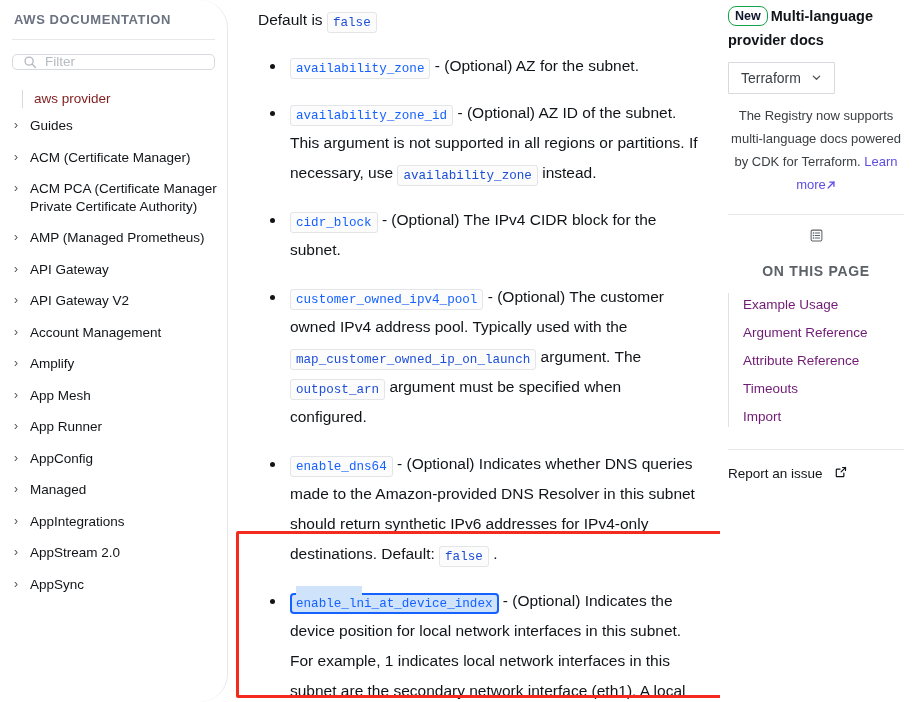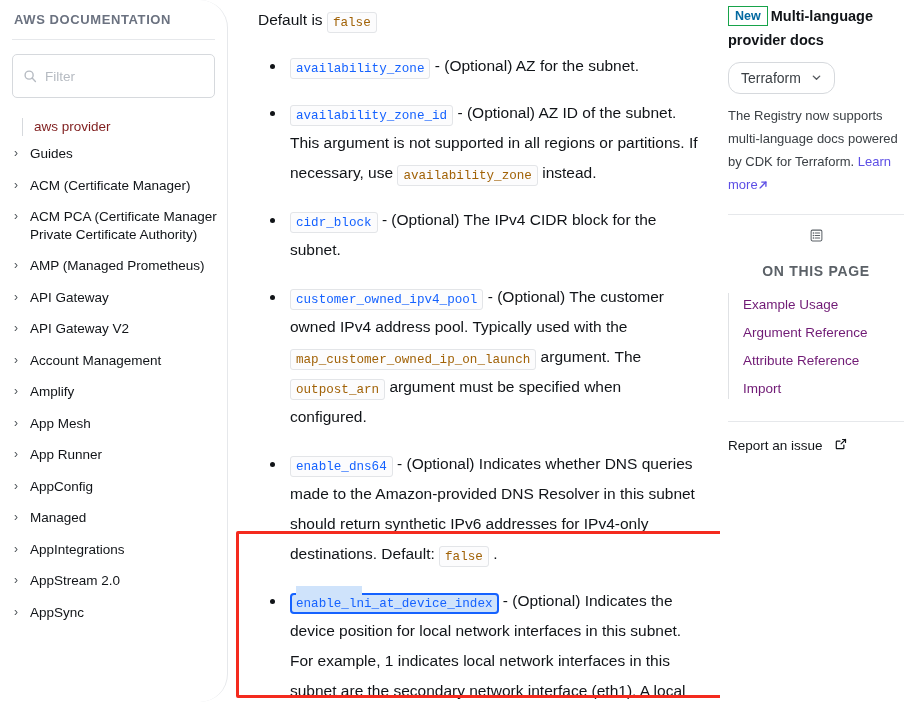--- a/index.html
+++ b/index.html
@@ -30,26 +30,26 @@
     letter-spacing: 0.6px;
     color: #6b7280;
     padding: 12px 0 12px 14px;
   }
   .sidebar-divider {
     height: 1px; background: #e6e8eb; margin: 0 12px;
   }
   .filter-wrap { padding: 14px 12px 0 12px; }
   .filter-box {
     position: relative;
-    height: 44px;
+    height: 16px;
     border: 1px solid #d6d9dd;
     border-radius: 5px;
     background: #fff;
     display: flex;
-    align-items: center;
+    align-items: flex-end;
   }
   .filter-icon {
     width: 14px; height: 14px;
     margin-left: 10px; margin-right: 8px;
     flex: 0 0 14px;
     color: #b6bbc2;
   }
   .filter-input {
     border: 0; outline: 0; background: transparent;
     font-family: "Liberation Sans", sans-serif;
@@ -141,21 +141,21 @@
     font-family: "Liberation Mono", "DejaVu Sans Mono", monospace;
     font-size: 12.6px;
     border: 1px solid #e3e5e8;
     border-radius: 3px;
     background: #fcfcfd;
     padding: 2.5px 5px;
     white-space: nowrap;
     line-height: 1;
   }
   code.c.link { color: #1562ff; cursor: pointer; }
-  code.c.plain { color: #a16207; }
+  code.c.plain { color: #1d4ed8; }
   code.c.focused {
     color: #1562ff;
     border: 2px solid #1562ff;
     border-radius: 4px;
     padding: 1.5px 4px;
     position: relative;
     background: #cfe3fb;
   }
   code.c.focused:after {
     content: "";
@@ -189,48 +189,49 @@
   }
   .promo-head {
     font-size: 14.5px;
     line-height: 24px;
     font-weight: 700;
     color: #111418;
   }
   .badge-new {
     display: inline-block;
     border: 1px solid #17a34a;
-    border-radius: 0;
-    color: #0369a1;
+    border-radius: 8px;
+    color: #0f172a;
     font-size: 12.5px;
     font-weight: 700;
     padding: 1px 6px;
     line-height: 16px;
     vertical-align: 1px;
     margin-right: 3px;
   }
   .lang-select {
     margin-top: 10px;
     display: inline-flex;
     align-items: center;
     gap: 10px;
     border: 1px solid #d6d9dd;
-    border-radius: 12px;
+    border-radius: 1px;
     background: #fff;
     padding: 7px 12px;
     font-size: 14px;
     color: #3b4045;
     cursor: pointer;
   }
   .chev { font-size: 11px; color: #55595e; }
   .promo-body {
     margin-top: 10px;
     font-size: 13px;
     line-height: 23px;
     color: #3b4045;
+    text-align: center;
   }
   .promo-body a { color: #5c4ee5; text-decoration: none; cursor: pointer; }
   .ext { display: inline-block; width: 10px; height: 10px; vertical-align: -1px; }
 
   .rail-divider { height: 1px; background: #e6e8eb; margin: 18px 0 14px 0; }
 
   .otp-head {
     display: flex; align-items: center; gap: 18px;
     font-size: 14px; font-weight: 700;
     letter-spacing: 0.7px;
@@ -430,20 +431,21 @@
           <line x1="5.6" y1="9.8" x2="10.4" y2="9.8" stroke-linecap="round"></line>
         </svg>
       </span>
       <span>ON THIS PAGE</span>
     </div>
 
     <ul class="otp-list" id="otp-list">
         <li>Example Usage</li>
         <li>Argument Reference</li>
         <li>Attribute Reference</li>
+        <li>Timeouts</li>
         <li>Import</li>
       </ul>
 
     <div class="rail-divider"></div>
 
     <div class="report">
       <span>Report an issue</span>
       <span>
         <svg viewBox="0 0 13 13" width="12" height="12" fill="none" stroke="#111418" stroke-width="1.3" stroke-linecap="round" stroke-linejoin="round">
           <polyline points="8.2,1.6 11.4,1.6 11.4,4.8"></polyline>

